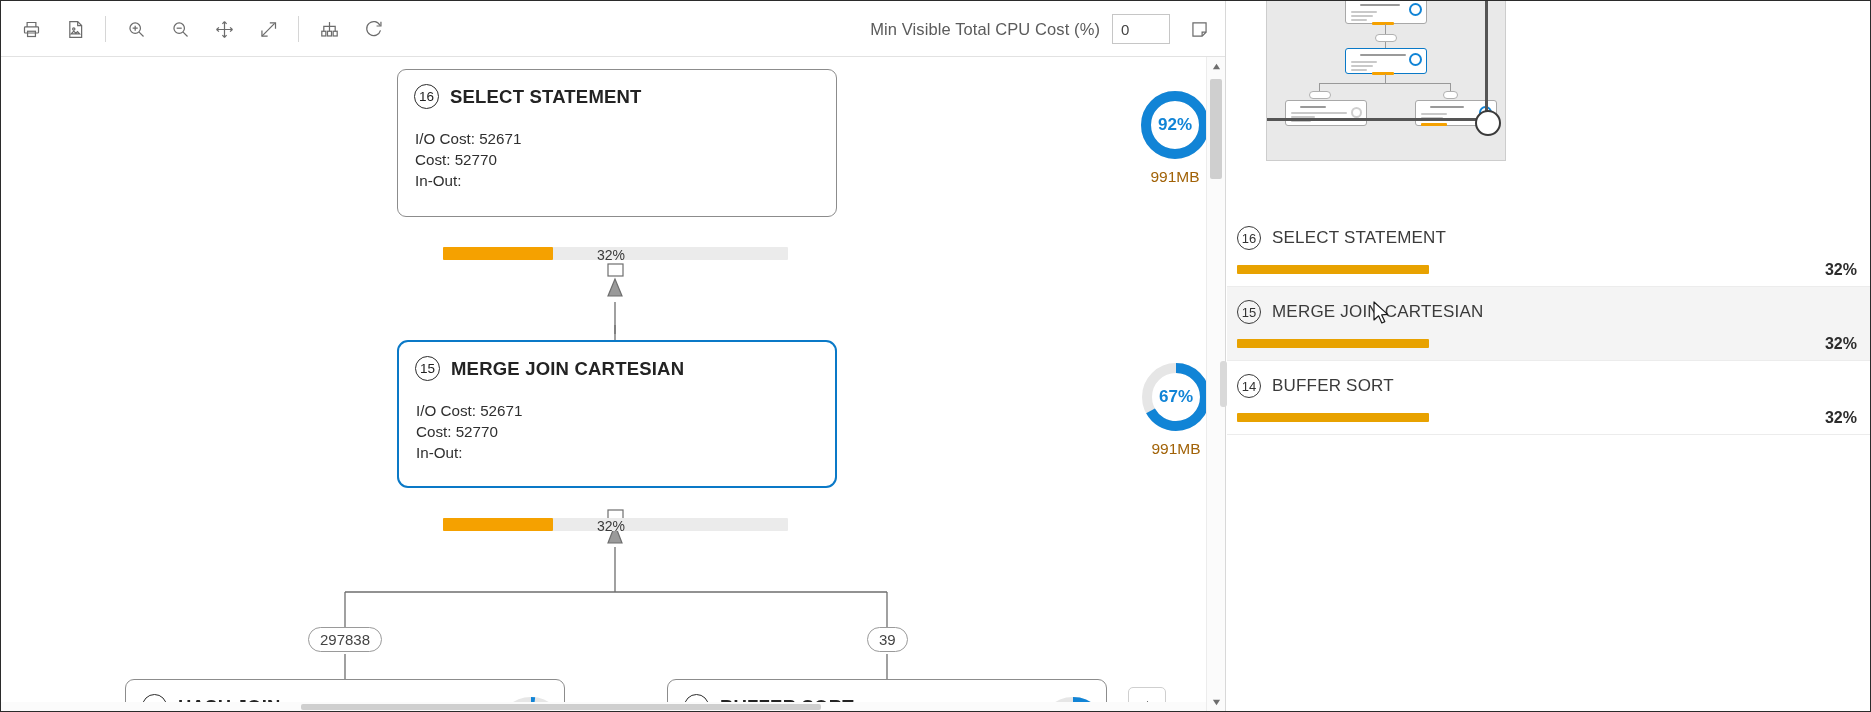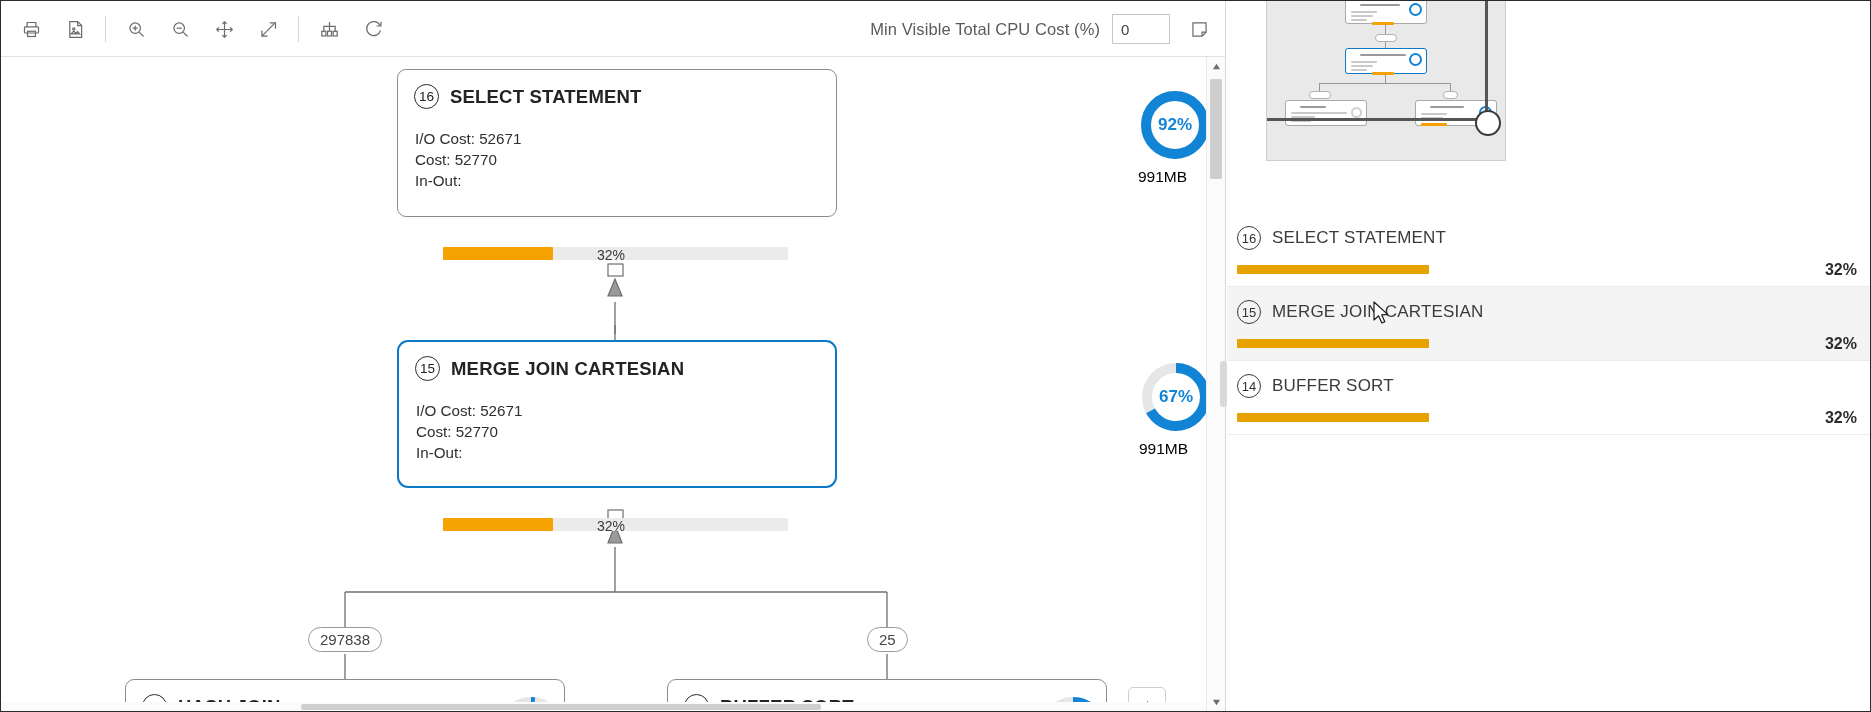--- a/index.html
+++ b/index.html
@@ -39,21 +39,21 @@
   .node-title{font-size:18.5px;font-weight:bold;color:#232323;letter-spacing:.2px;white-space:nowrap;}
   .node-body{font-size:15.2px;color:#2f2f2f;line-height:1.45;white-space:nowrap;}
 
   .bar{position:absolute;height:13px;background:#ebebeb;border-radius:1px;}
   .bar-fill{position:absolute;left:0;top:0;height:13px;background:#f5a100;border-radius:1px;}
   .bar-txt{position:absolute;font-size:14px;color:#3a3a3a;}
 
   .ring-wrap{position:absolute;text-align:center;}
   .ring-pct{position:absolute;left:0;top:0;width:100%;height:100%;display:flex;align-items:center;justify-content:center;
             font-size:17px;font-weight:bold;color:#1184d6;}
-  .ring-cap{font-size:15.5px;color:#000000;text-align:left;margin-top:4px;}
+  .ring-cap{font-size:15.5px;color:#a16207;text-align:center;margin-top:4px;}
 
   .edge-lbl{position:absolute;box-sizing:border-box;height:25px;border:1px solid #9a9a9a;border-radius:13px;background:#fff;
             display:flex;align-items:center;justify-content:center;font-size:15px;color:#444;padding:0 11px;}
 
   .scroll-up-btn{position:absolute;width:38px;height:38px;box-sizing:border-box;border:1px solid #cfcfcf;border-radius:5px;background:#fff;
                  display:flex;align-items:center;justify-content:center;cursor:pointer;}
 
   
   .vscroll{position:absolute;right:0;top:56px;width:18px;height:654px;background:#fbfbfb;border-left:1px solid #ececec;}
   .vs-arrow{position:absolute;left:0;width:18px;height:18px;display:flex;align-items:center;justify-content:center;cursor:pointer;}
@@ -191,21 +191,21 @@
         <rect x="607" y="453" width="15" height="12" fill="#ffffff" stroke="#6e6e6e" stroke-width="1.2"></rect>
         <line x1="344" y1="535" x2="886" y2="535" stroke="#6e6e6e" stroke-width="1.3"></line>
         <line x1="344" y1="535" x2="344" y2="570" stroke="#6e6e6e" stroke-width="1.3"></line>
         <line x1="886" y1="535" x2="886" y2="570" stroke="#6e6e6e" stroke-width="1.3"></line>
         <line x1="344" y1="597" x2="344" y2="622" stroke="#6e6e6e" stroke-width="1.3"></line>
         <line x1="886" y1="597" x2="886" y2="622" stroke="#6e6e6e" stroke-width="1.3"></line>
       </svg>
 
       <div class="edge-lbl" style="left:576px;top:299px;">4632200</div>
       <div class="edge-lbl" style="left:307px;top:570px;">297838</div>
-      <div class="edge-lbl" style="left:866px;top:570px;">25</div>
+      <div class="edge-lbl" style="left:866px;top:570px;">39</div>
 
       <div class="node" style="left:396px;top:12px;width:440px;height:148px;">
         <div class="node-hdr" style="position:absolute;left:16px;top:14px;">
           <div class="badge">16</div>
           <div class="node-title">SELECT STATEMENT</div>
         </div>
         <div class="node-body" style="position:absolute;left:17px;top:58px;">I/O Cost: 52671</div>
         <div class="node-body" style="position:absolute;left:17px;top:79px;">Cost: 52770</div>
         <div class="node-body" style="position:absolute;left:17px;top:100px;">In-Out:</div>
 

